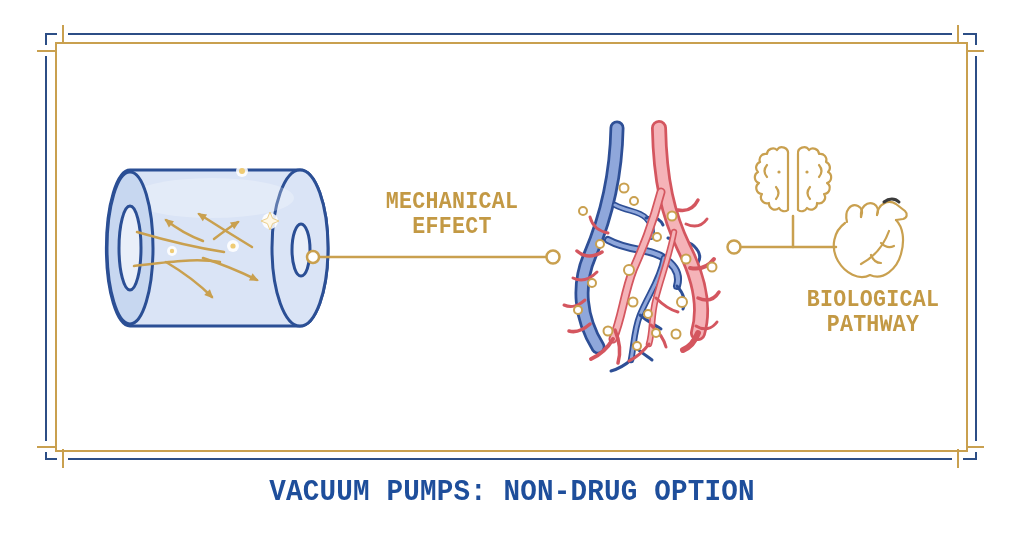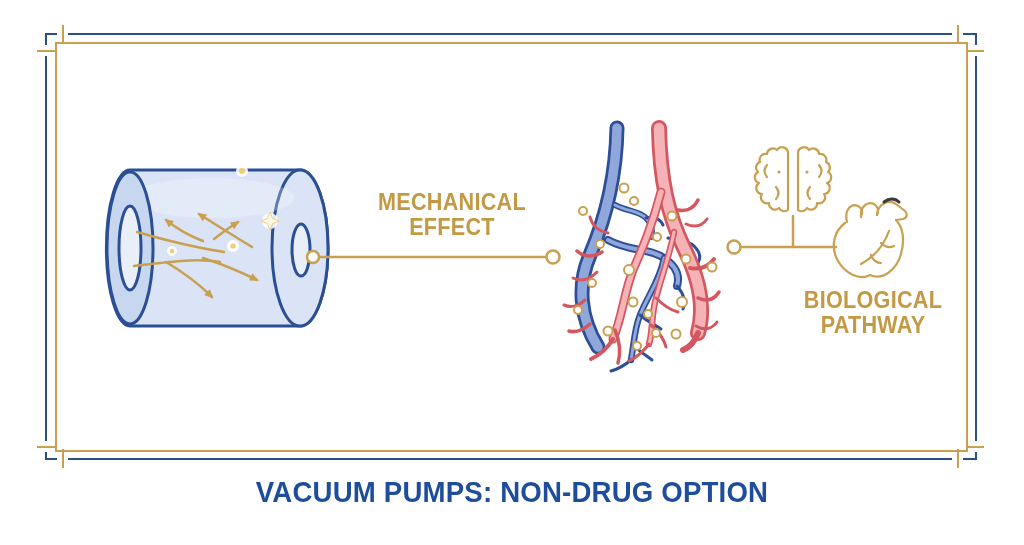--- a/index.html
+++ b/index.html
@@ -1,18 +1,18 @@
 <!DOCTYPE html>
 <html style="--gold: #C9A04F; --gold-text: #C39944; --navy: #2C4E86; --title-blue: #1E4E9B; --tube-fill: #DAE4F6; --tube-face: #C7D7F0; --tube-stroke: #2B4F95; --vein-dark: #2E4F96; --vein-light: #8FA7DB; --artery-dark: #D4565F; --artery-light: #F5B3B8; --sparkle: #EFCB74; --heart-accent: #3B3B3B;"><head>
 <meta charset="utf-8">
 <style>
   html,body { margin:0; padding:0; background:#ffffff; }
   #canvas {
     position:relative; width:1024px; height:545px; background:#ffffff;
-    overflow:hidden; font-family:Liberation Sans, sans-serif;
+    overflow:hidden; font-family:Liberation Mono, monospace;
   }
   
   .frame-blue { position:absolute; left:45px; top:33px; width:928px; height:423px;
     border:2px solid var(--navy); }
   .frame-gold { position:absolute; left:55px; top:42px; width:909px; height:406px;
     border:2px solid var(--gold); }
   .gap { position:absolute; background:#ffffff; }
   .tick { position:absolute; background:var(--gold); }
   
   #art { position:absolute; left:0; top:0; }

